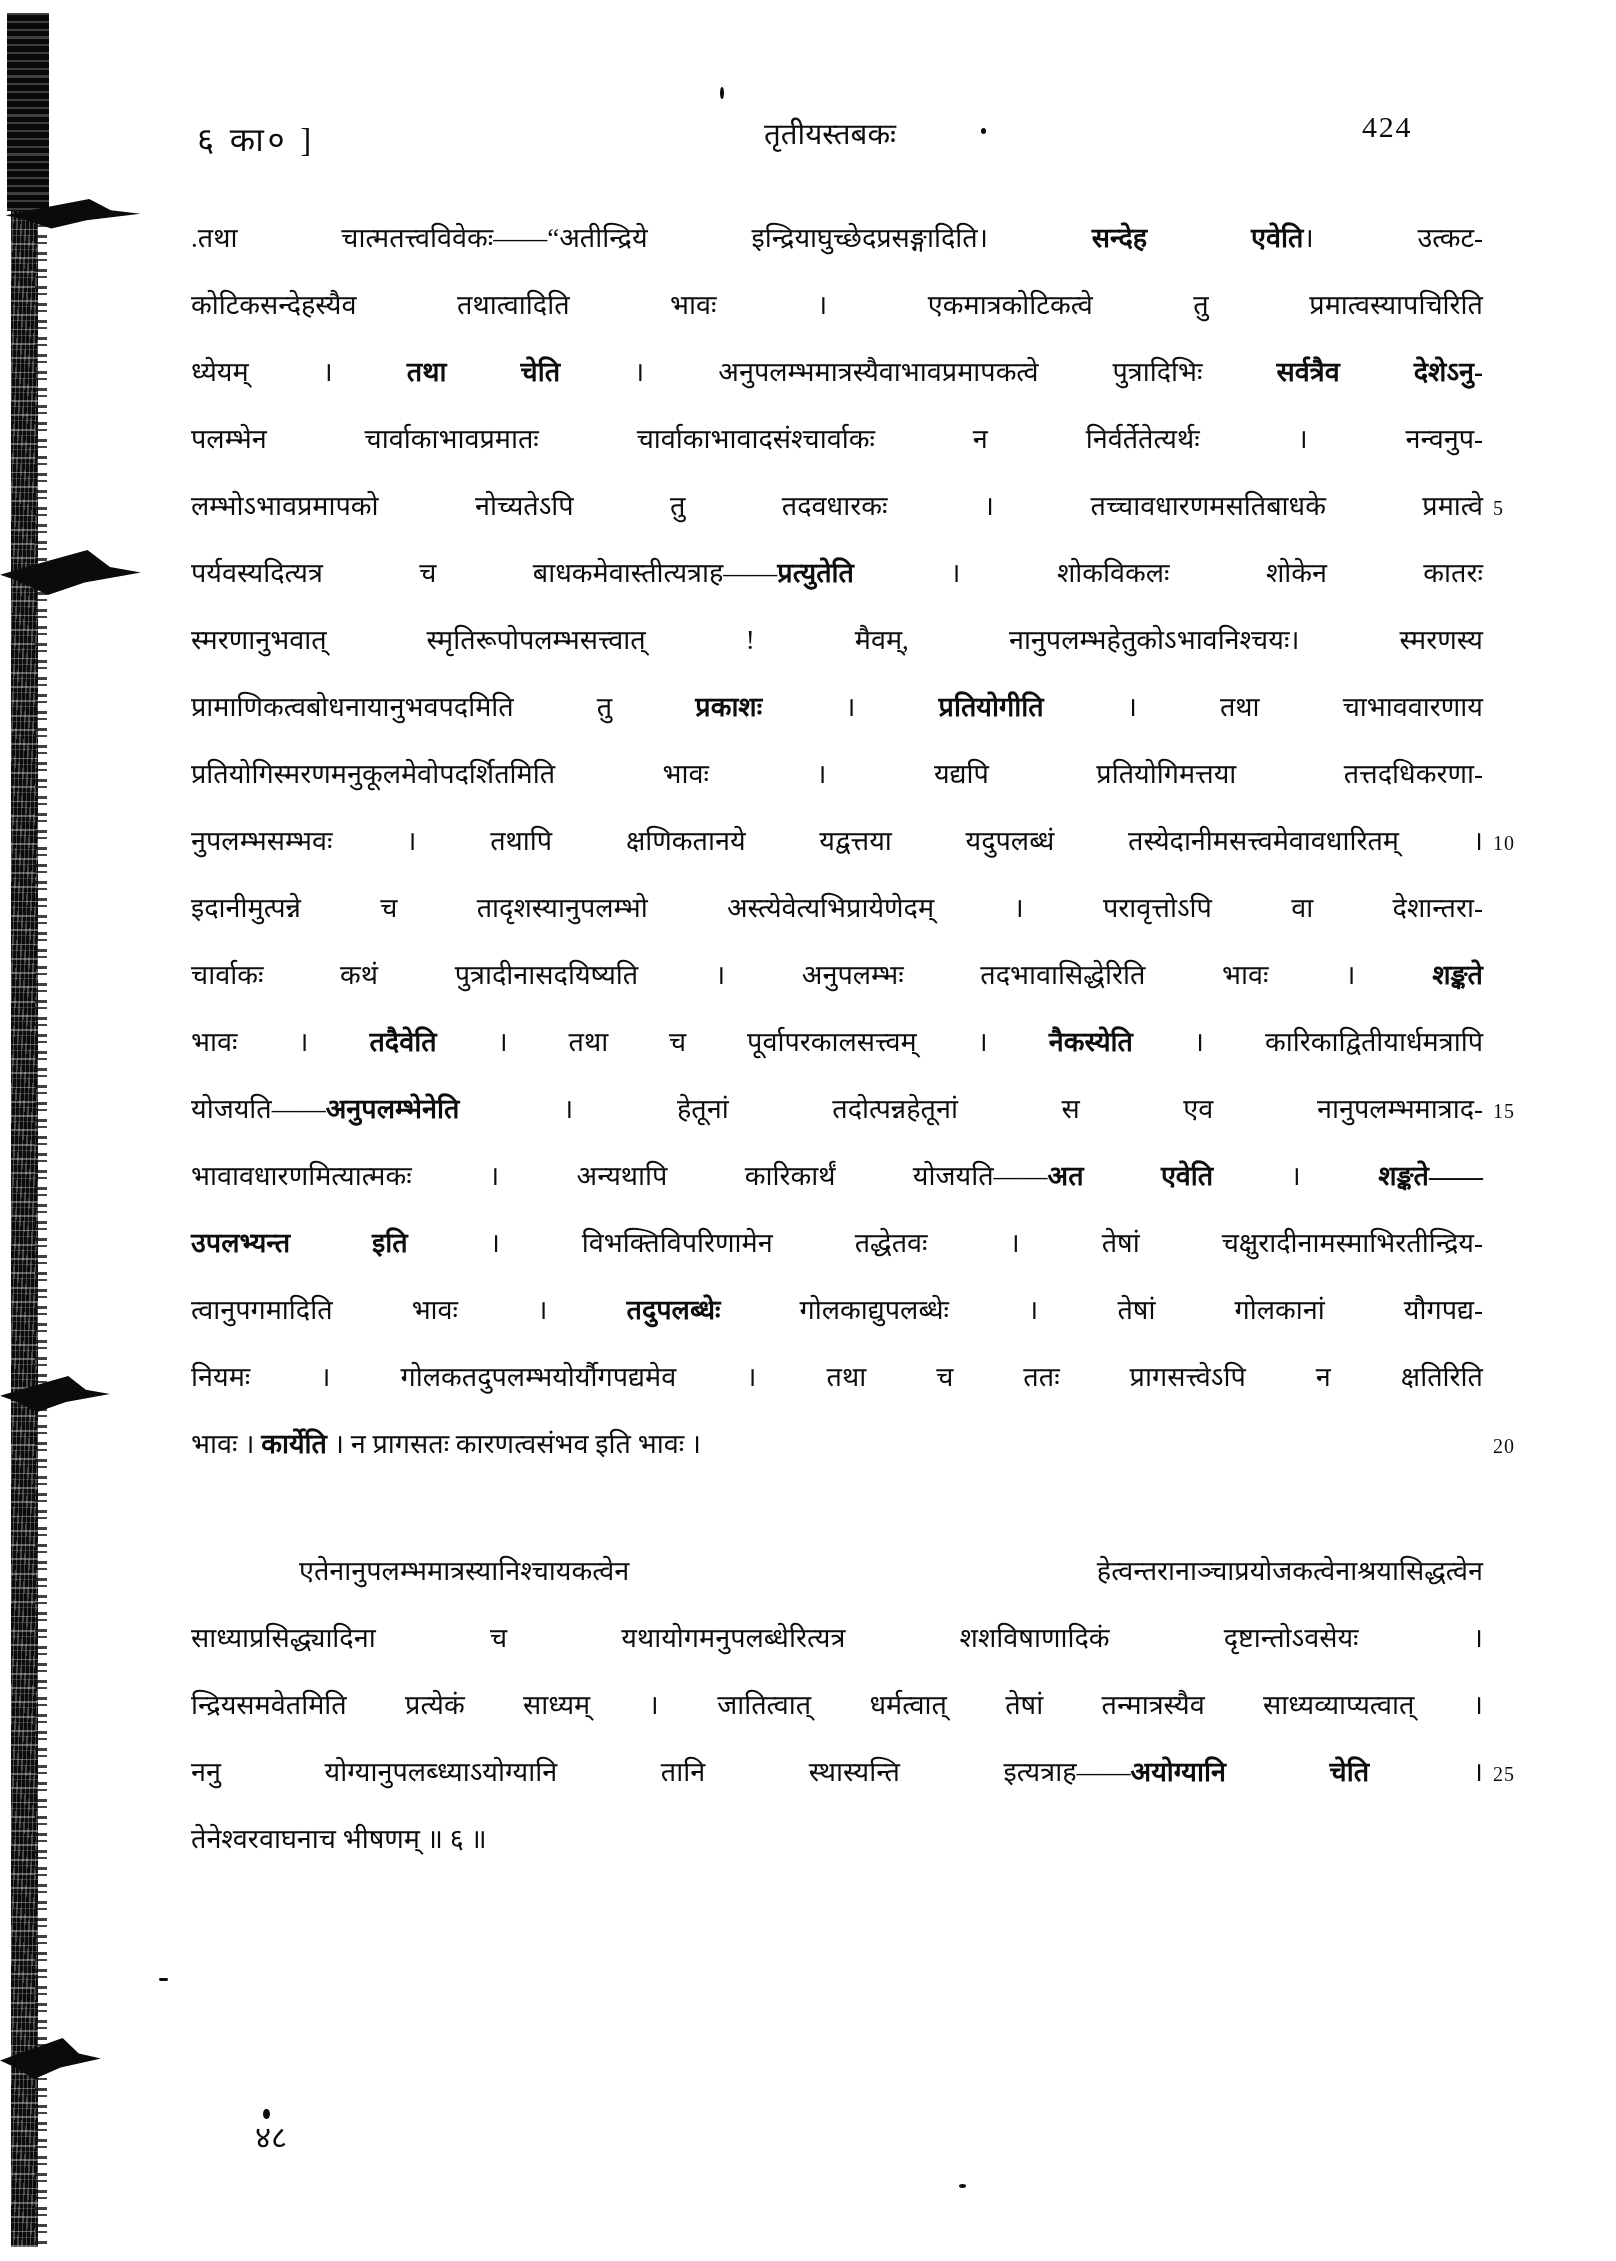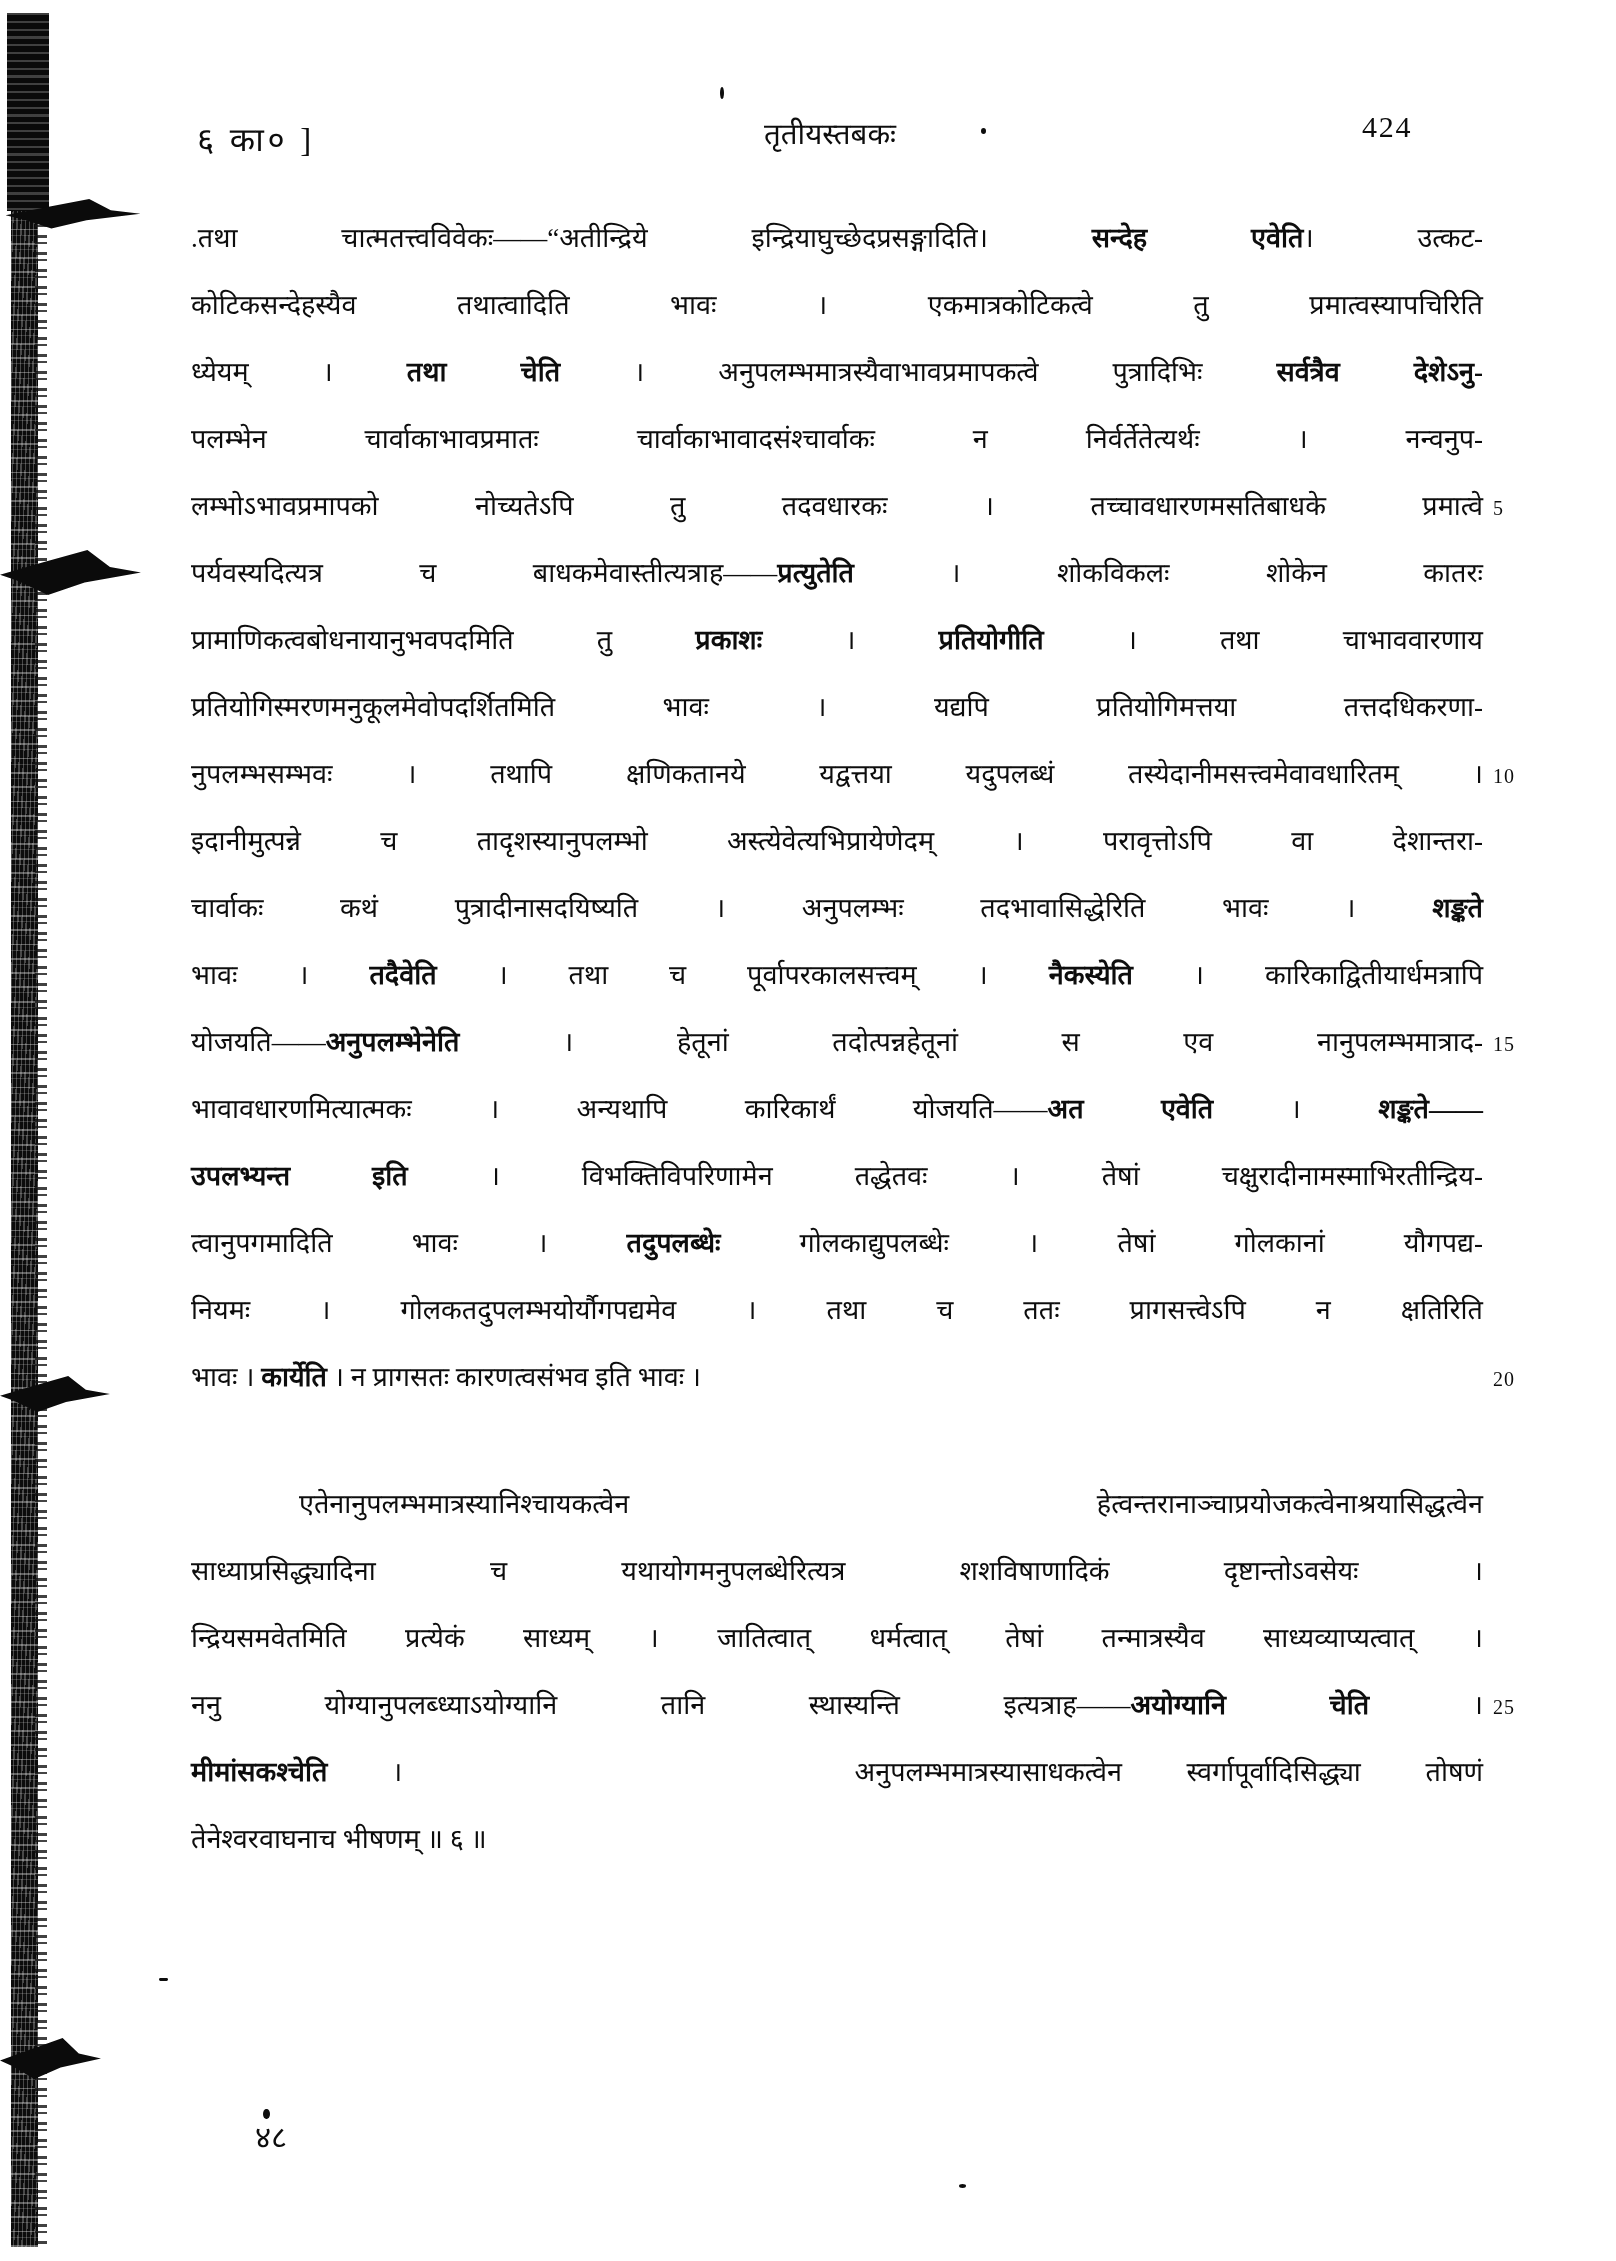--- a/index.html
+++ b/index.html
@@ -91,39 +91,39 @@
   <div class="hdr" id="hdr-right">424</div>
 
   <div id="text-block">
       <div class="para">
         <div class="line"><span class="seg">.तथा चात्मतत्त्वविवेकः——“अतीन्द्रिये इन्द्रियाघुच्छेदप्रसङ्गादिति। </span><span class="seg b">सन्देह एवेति</span><span class="seg">। उत्कट-</span></div>
         <div class="line"><span class="seg">कोटिकसन्देहस्यैव तथात्वादिति भावः । एकमात्रकोटिकत्वे तु प्रमात्वस्यापचिरिति</span></div>
         <div class="line"><span class="seg">ध्येयम् । </span><span class="seg b">तथा चेति</span><span class="seg"> । अनुपलम्भमात्रस्यैवाभावप्रमापकत्वे पुत्रादिभिः </span><span class="seg b">सर्वत्रैव देशेऽनु-</span></div>
         <div class="line"><span class="seg">पलम्भेन चार्वाकाभावप्रमातः चार्वाकाभावादसंश्चार्वाकः न निर्वर्तेतेत्यर्थः । नन्वनुप-</span></div>
         <div class="line"><span class="seg">लम्भोऽभावप्रमापको नोच्यतेऽपि तु तदवधारकः । तच्चावधारणमसतिबाधके प्रमात्वे</span><span class="margin-num">5</span></div>
         <div class="line"><span class="seg">पर्यवस्यदित्यत्र च बाधकमेवास्तीत्यत्राह——</span><span class="seg b">प्रत्युतेति</span><span class="seg"> । शोकविकलः शोकेन कातरः</span></div>
+        <div class="line"><span class="seg">स्मरणानुभवात् स्मृतिरूपोपलम्भसत्त्वात् ! मैवम्, नानुपलम्भहेतुकोऽभावनिश्चयः। स्मरणस्य</span></div>
         <div class="line"><span class="seg">प्रामाणिकत्वबोधनायानुभवपदमिति तु </span><span class="seg b">प्रकाशः</span><span class="seg"> । </span><span class="seg b">प्रतियोगीति</span><span class="seg"> । तथा चाभाववारणाय</span></div>
         <div class="line"><span class="seg">प्रतियोगिस्मरणमनुकूलमेवोपदर्शितमिति भावः । यद्यपि प्रतियोगिमत्तया तत्तदधिकरणा-</span></div>
         <div class="line"><span class="seg">नुपलम्भसम्भवः । तथापि क्षणिकतानये यद्वत्तया यदुपलब्धं तस्येदानीमसत्त्वमेवावधारितम् ।</span><span class="margin-num">10</span></div>
         <div class="line"><span class="seg">इदानीमुत्पन्ने च तादृशस्यानुपलम्भो अस्त्येवेत्यभिप्रायेणेदम् । परावृत्तोऽपि वा देशान्तरा-</span></div>
         <div class="line"><span class="seg">चार्वाकः कथं पुत्रादीनासदयिष्यति । अनुपलम्भः तदभावासिद्धेरिति भावः । </span><span class="seg b">शङ्कते</span></div>
         <div class="line"><span class="seg">भावः । </span><span class="seg b">तदैवेति</span><span class="seg"> । तथा च पूर्वापरकालसत्त्वम् । </span><span class="seg b">नैकस्येति</span><span class="seg"> । कारिकाद्वितीयार्धमत्रापि</span></div>
         <div class="line"><span class="seg">योजयति——</span><span class="seg b">अनुपलम्भेनेति</span><span class="seg"> । हेतूनां तदोत्पन्नहेतूनां स एव नानुपलम्भमात्राद-</span><span class="margin-num">15</span></div>
         <div class="line"><span class="seg">भावावधारणमित्यात्मकः । अन्यथापि कारिकार्थं योजयति——</span><span class="seg b">अत एवेति</span><span class="seg"> । </span><span class="seg b">शङ्कते——</span></div>
         <div class="line"><span class="seg b">उपलभ्यन्त इति</span><span class="seg"> । विभक्तिविपरिणामेन तद्धेतवः । तेषां चक्षुरादीनामस्माभिरतीन्द्रिय-</span></div>
         <div class="line"><span class="seg">त्वानुपगमादिति भावः । </span><span class="seg b">तदुपलब्धेः</span><span class="seg"> गोलकाद्युपलब्धेः । तेषां गोलकानां यौगपद्य-</span></div>
         <div class="line"><span class="seg">नियमः । गोलकतदुपलम्भयोर्यौगपद्यमेव । तथा च ततः प्रागसत्त्वेऽपि न क्षतिरिति</span></div>
         <div class="line last"><span class="seg">भावः । </span><span class="seg b">कार्येति</span><span class="seg"> । न प्रागसतः कारणत्वसंभव इति भावः ।</span><span class="margin-num">20</span></div>
       </div>
       <div class="para p2">
         <div class="line indent"><span class="seg">एतेनानुपलम्भमात्रस्यानिश्चायकत्वेन</span><span class="seg">&nbsp;&nbsp;&nbsp;&nbsp;&nbsp;&nbsp;&nbsp;&nbsp; </span><span class="seg">हेत्वन्तरानाञ्चाप्रयोजकत्वेनाश्रयासिद्धत्वेन</span></div>
         <div class="line"><span class="seg">साध्याप्रसिद्ध्यादिना च यथायोगमनुपलब्धेरित्यत्र शशविषाणादिकं दृष्टान्तोऽवसेयः ।</span></div>
         <div class="line"><span class="seg">न्द्रियसमवेतमिति प्रत्येकं साध्यम् । जातित्वात् धर्मत्वात् तेषां तन्मात्रस्यैव साध्यव्याप्यत्वात् ।</span></div>
         <div class="line"><span class="seg">ननु योग्यानुपलब्ध्याऽयोग्यानि तानि स्थास्यन्ति इत्यत्राह——</span><span class="seg b">अयोग्यानि चेति</span><span class="seg"> ।</span><span class="margin-num">25</span></div>
-        <div class="line"><span class="seg b">मीमांसकश्चेति</span><span class="seg"> ।</span><span class="seg">&nbsp;&nbsp;&nbsp;&nbsp;&nbsp;&nbsp; </span><span class="seg">अनुपलम्भमात्रस्यासाधकत्वेन स्वर्गापूर्वादिसिद्ध्या तोषणं</span></div>
         <div class="line last"><span class="seg">तेनेश्वरवाघनाच भीषणम् ॥ ६ ॥</span></div>
       </div>
     </div>
 
   <div id="footer-folio">४८</div>
 
   <div class="speck" style="left:720px;top:87px;width:3.7px;height:12px"></div>
   <div class="speck" style="left:981px;top:128px;width:5px;height:6px"></div>
   <div class="speck" style="left:263px;top:2109px;width:6.5px;height:10px"></div>
   <div class="speck" style="left:959px;top:2184px;width:7.4px;height:4.2px"></div>

